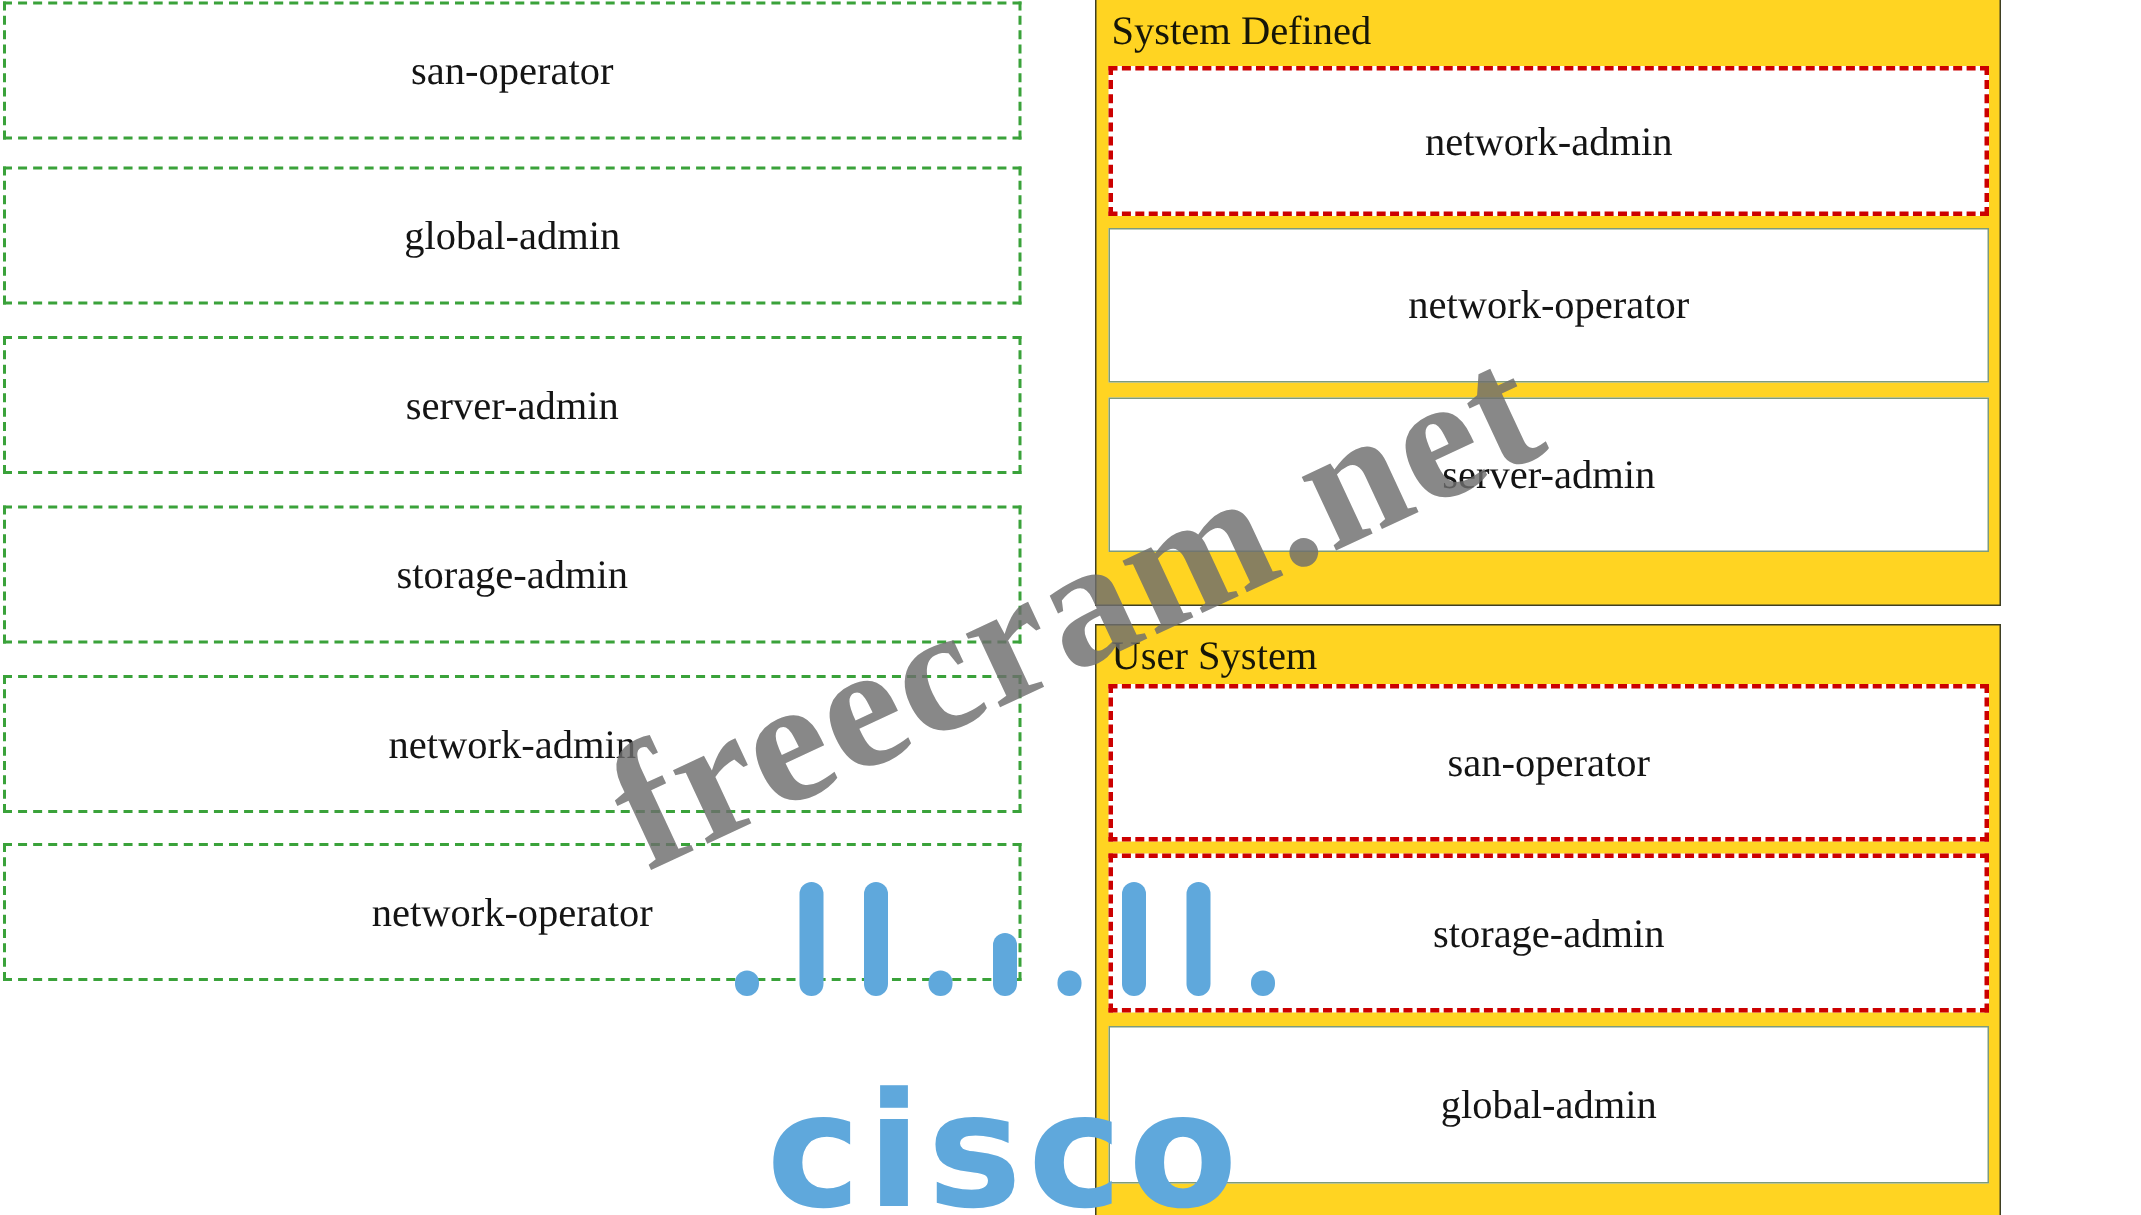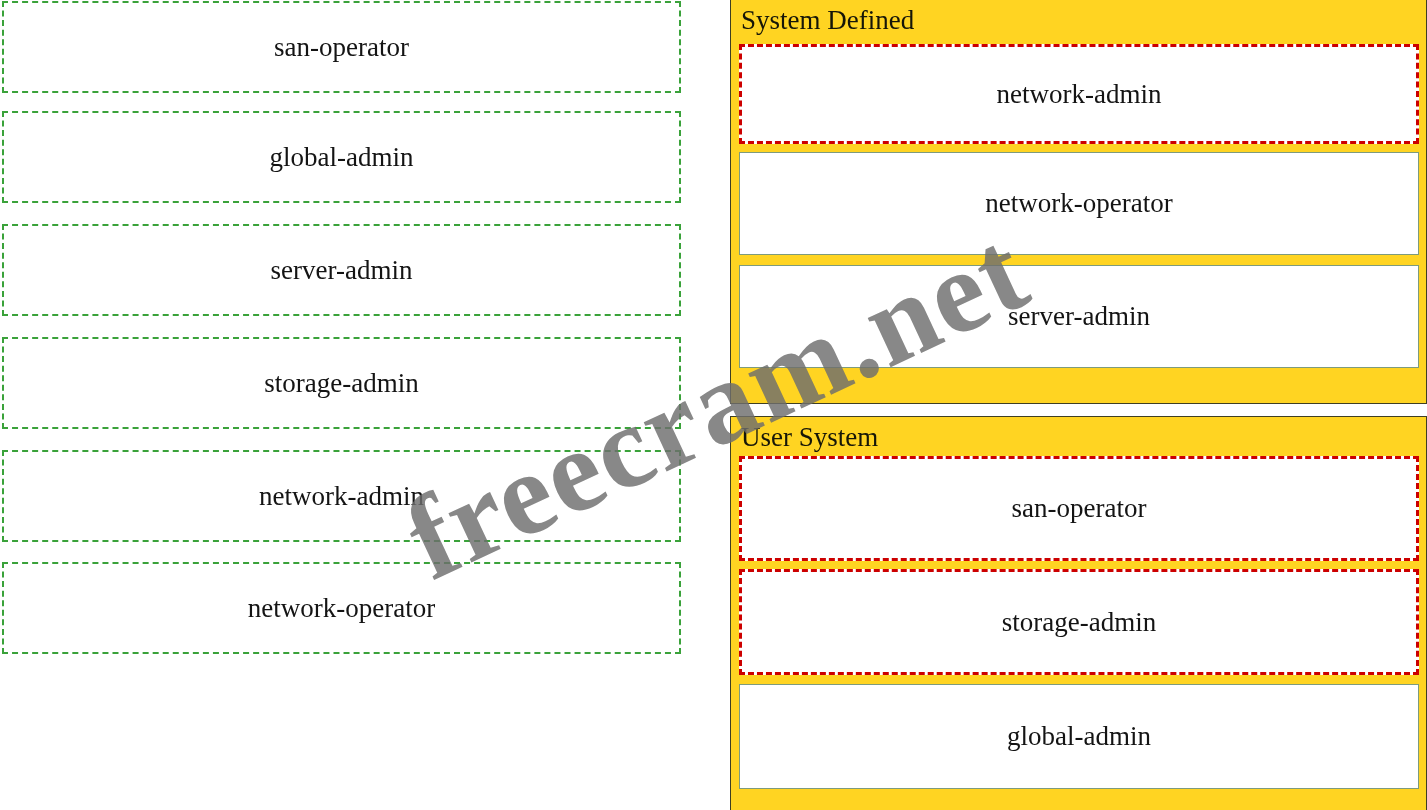--- a/index.html
+++ b/index.html
@@ -10,21 +10,21 @@
   .src-box {
     position:absolute; left:2px; width:679px; height:92px;
     border:2px dashed var(--green,#3aa23a); background:#fff;
     display:flex; align-items:center; justify-content:center;
     font-size:27px; color:#141414;
   }
   .s1{top:1px;} .s2{top:111px;} .s3{top:224px;} .s4{top:337px;} .s5{top:450px;} .s6{top:562px;}
 
   
   .panel {
-    position:absolute; left:730px; width:697px;
+    position:absolute; left:730px; width:604px;
     background:var(--yellow,#ffd422); border:1px solid #3f3f22;
   }
   .panel-system { top:0; height:404px; border-top:none; }
   .panel-user   { top:416px; height:394px; border-bottom:none; }
   .panel-title {
     position:absolute; top:5px; left:10px;
     font-size:27px; color:#161608;
   }
   .drop-box {
     position:absolute; left:8px; right:7px; background:#fff;
@@ -91,14 +91,28 @@
 
   <div class="panel panel-user">
     <div class="panel-title">User System</div>
     <div class="drop-box red-dashed p2a">san-operator</div>
     <div class="drop-box red-dashed p2b">storage-admin</div>
     <div class="drop-box solid p2c">global-admin</div>
   </div>
 
   <div class="watermark">freecram.net</div>
 
+  <div class="cisco">
+    <div class="cisco-bars">
+      <span></span>
+        <span></span>
+        <span></span>
+        <span></span>
+        <span></span>
+        <span></span>
+        <span></span>
+        <span></span>
+        <span></span>
+    </div>
+    <div class="cisco-text">cisco</div>
+  </div>
 
 </div>
 
 </body></html>

